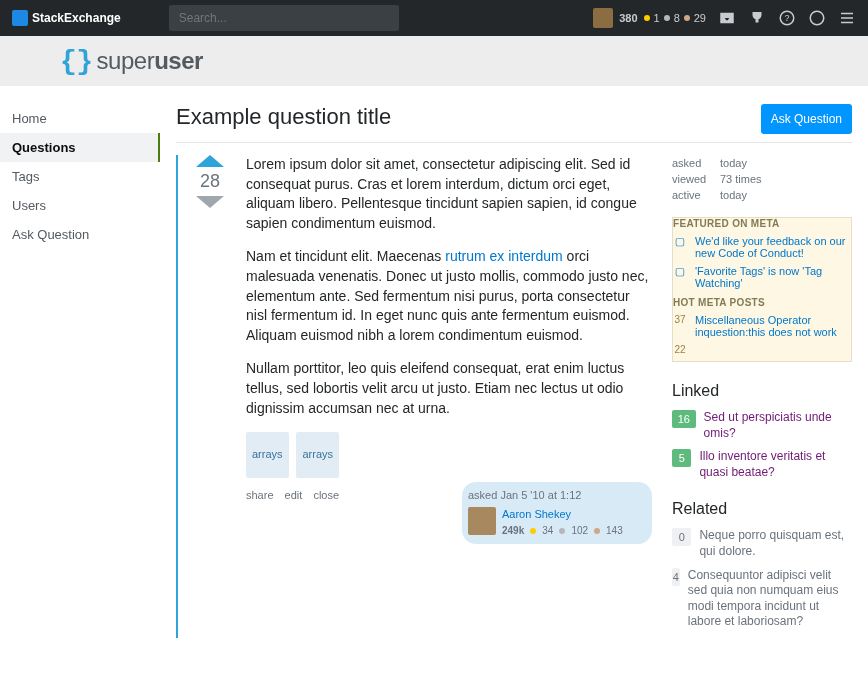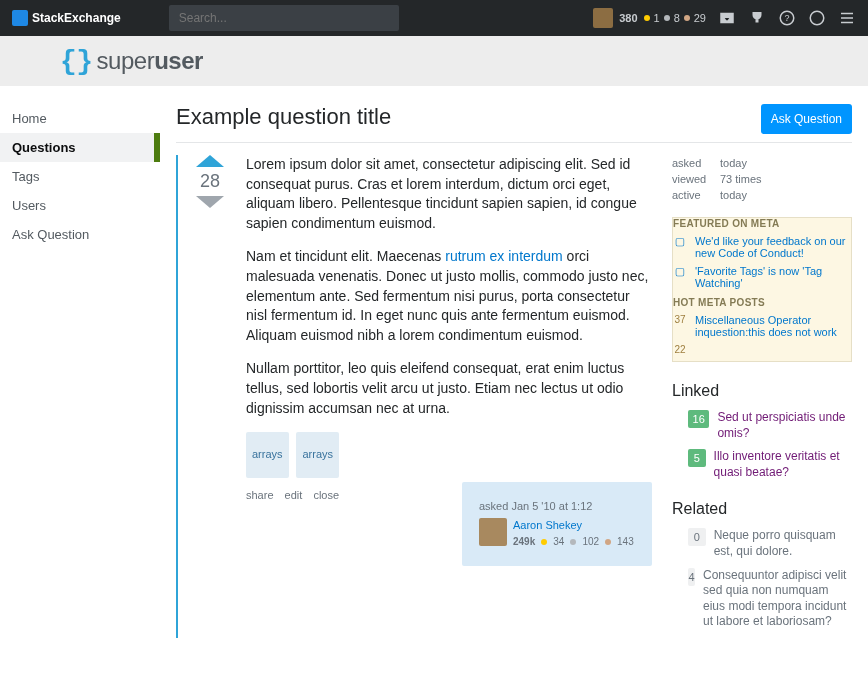--- a/index.html
+++ b/index.html
@@ -27,21 +27,21 @@
 .site-header { background: #ededed; height: 50px; display: flex; align-items: center; padding-left: 60px; }
 .site-logo { display: flex; align-items: center; font-size: 24px; color: #535a60; font-weight: 300; letter-spacing: -0.5px; }
 .site-logo .brace { color: #2fa4d8; font-weight: bold; font-size: 28px; margin-right: 4px; font-family: "Courier New", monospace; }
 .site-logo .super { font-weight: 400; }
 .site-logo .user { font-weight: bold; }
 
 
 .container { max-width: 1060px; margin: 0 auto; display: flex; }
 .sidebar { width: 160px; padding-top: 18px; font-size: 13px; }
 .sidebar-item { display: block; padding: 7px 12px; color: #535a60; cursor: pointer; }
-.sidebar-item.selected { background: #f1f2f3; color: #0c0d0e; font-weight: bold; border-right: 6px solid #4d7c0f; }
+.sidebar-item.selected { background: #f1f2f3; color: #0c0d0e; font-weight: bold; border-right: 2px solid #4d7c0f; }
 .content { flex: 1; padding: 18px 16px 40px 16px; }
 
 
 .q-header { display: flex; justify-content: space-between; align-items: flex-start; border-bottom: 1px solid #e4e6e8; padding-bottom: 8px; margin-bottom: 12px; }
 .q-title { font-size: 22px; font-weight: normal; color: #242729; }
 .ask-btn { background: #0095ff; color: #fff; border: none; padding: 8px 10px; font-size: 12px; border-radius: 3px; cursor: pointer; }
 
 
 .q-body-wrap { display: flex; gap: 20px; }
 .q-main { flex: 1; display: flex; gap: 16px; border-left: 2px solid #2fa4d8; padding-left: 12px; }
@@ -50,21 +50,21 @@
 .arrow-up { border-bottom: 12px solid #2fa4d8; }
 .arrow-down { border-top: 12px solid #9fa6ad; }
 .vote-count { font-size: 18px; color: #6a737c; }
 .post-body { flex: 1; font-size: 14px; line-height: 1.4; color: #242729; }
 .post-body p { margin-bottom: 14px; }
 .post-body a.inline { color: #0077cc; }
 .tags { margin: 8px 0 10px 0; }
 .tag { display: inline-block; background: #e1ecf4; color: #39739d; font-size: 11px; padding: 15px 6px; margin-right: 4px; border-radius: 2px; }
 .post-actions { font-size: 11px; color: #6a737c; }
 .post-actions span { margin-right: 8px; cursor: pointer; }
-.user-card { float: right; background: #d9eaf7; padding: 17px; font-size: 11px; color: #6a737c; width: 190px; border-radius: 2px; margin-top: -6px; }
+.user-card { float: right; background: #d9eaf7; padding: 6px; font-size: 11px; color: #6a737c; width: 190px; border-radius: 14px; margin-top: -6px; }
 .user-card .when { margin-bottom: 4px; }
 .user-card .urow { display: flex; gap: 6px; }
 .user-card .uav { width: 28px; height: 28px; background: #a8895f; border-radius: 2px; }
 .user-card .uname { color: #0077cc; }
 .user-card .ustats { display: flex; gap: 6px; align-items: center; margin-top: 2px; font-size: 10px; }
 
 
 .rightcol { width: 180px; font-size: 11px; color: #6a737c; }
 .stats-table { margin-bottom: 14px; }
 .stats-table .row { display: flex; gap: 8px; padding: 2px 0; }
@@ -72,21 +72,21 @@
 .bulletin { background: #fdf7e3; border: 1px solid #e6dfc6; font-size: 11px; }
 .bulletin h4 { font-size: 10px; color: #847b55; font-weight: bold; letter-spacing: 0.3px; margin-bottom: 6px; }
 .bulletin .bitem { display: flex; gap: 8px; margin-bottom: 6px; color: #0077cc; }
 .bulletin .bitem .bicon { flex-shrink: 0; width: 14px; text-align: center; color: #0077cc; }
 .bulletin .bitem .bicon.num { color: #9e7f3f; font-size: 10px; }
 
 
 .side-section { margin-top: 20px; }
 .side-section h3 { font-size: 16px; font-weight: normal; margin-bottom: 10px; color: #242729; }
 .linked-row { display: flex; gap: 8px; margin-bottom: 8px; align-items: flex-start; }
-.linked-score { width: 26px; text-align: center; padding: 3px 0; font-size: 11px; border-radius: 2px; margin-left: 16px; }
+.linked-score { width: 26px; text-align: center; padding: 3px 0; font-size: 11px; border-radius: 2px; }
 .linked-score.answered { background: #5eba7d; color: #fff; }
 .linked-score.unanswered { background: #eff0f1; color: #6a737c; }
 .linked-title { color: #701a75; font-size: 12px; line-height: 1.3; }
 .related-title { color: #6a737c; font-size: 12px; line-height: 1.3; }
 </style>
 </head>
 <body>
 
 <div class="topbar">
   <div class="topbar-left">

